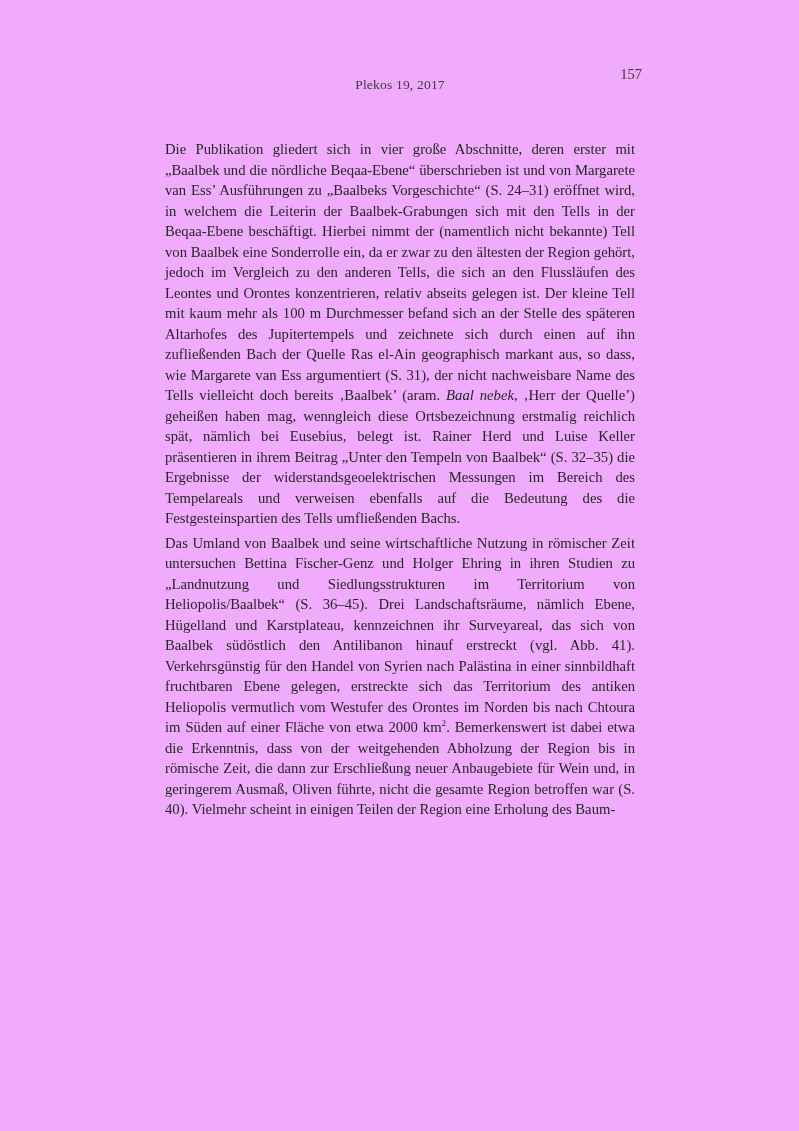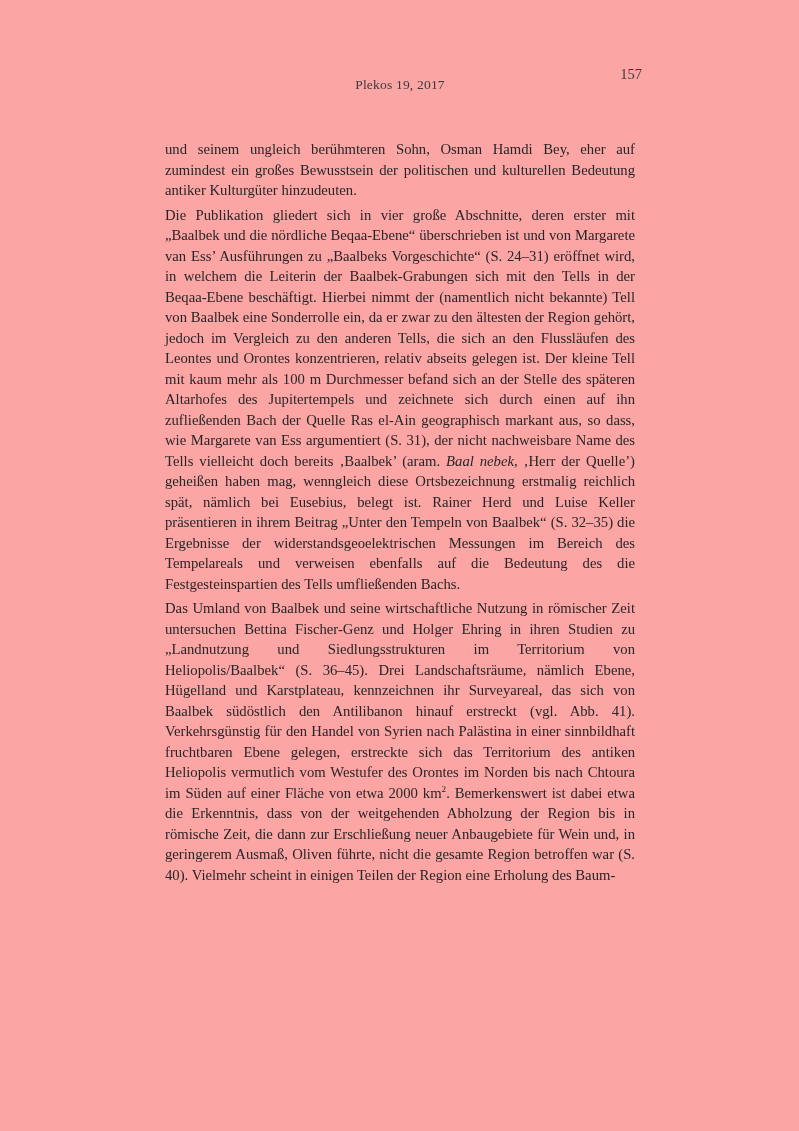--- a/index.html
+++ b/index.html
@@ -5,21 +5,21 @@
   html, body {
     margin: 0;
     padding: 0;
     background: #e8e8e8;
   }
   .page {
     position: relative;
     width: 799px;
     height: 1131px;
     margin: 0 auto;
-    background: #fca5a5;
+    background: #f0abfc;
     font-family: "Liberation Serif", "DejaVu Serif", serif;
     overflow: hidden;
   }
   .running-header {
     position: absolute;
     left: 165px;
     top: 77px;
     width: 470px;
     text-align: center;
     font-size: 13.5px;
@@ -58,17 +58,16 @@
   }
 </style>
 </head>
 <body>
 
 <div class="page">
   <div class="running-header">Plekos 19, 2017</div>
   <div class="page-number">157</div>
   <main class="text-body">
 
-  <p class="para"><span>und seinem ungleich berühmteren Sohn, Osman Hamdi Bey, eher auf zumindest ein großes Bewusstsein der politischen und kulturellen Bedeutung antiker Kulturgüter hinzudeuten.</span></p>
       <p class="para"><span>Die Publikation gliedert sich in vier große Abschnitte, deren erster mit „Baalbek und die nördliche Beqaa-Ebene“ überschrieben ist und von Margarete van Ess’ Ausführungen zu „Baalbeks Vorgeschichte“ (S. 24–31) eröffnet wird, in welchem die Leiterin der Baalbek-Grabungen sich mit den Tells in der Beqaa-Ebene beschäftigt. Hierbei nimmt der (namentlich nicht bekannte) Tell von Baalbek eine Sonderrolle ein, da er zwar zu den ältesten der Region gehört, jedoch im Vergleich zu den anderen Tells, die sich an den Flussläufen des Leontes und Orontes konzentrieren, relativ abseits gelegen ist. Der kleine Tell mit kaum mehr als 100 m Durchmesser befand sich an der Stelle des späteren Altarhofes des Jupitertempels und zeichnete sich durch einen auf ihn zufließenden Bach der Quelle Ras el-Ain geographisch markant aus, so dass, wie Margarete van Ess argumentiert (S. 31), der nicht nachweisbare Name des Tells vielleicht doch bereits ‚Baalbek’ (aram. </span><span class="italic">Baal nebek</span><span>, ‚Herr der Quelle’) geheißen haben mag, wenngleich diese Ortsbezeichnung erstmalig reichlich spät, nämlich bei Eusebius, belegt ist. Rainer Herd und Luise Keller präsentieren in ihrem Beitrag „Unter den Tempeln von Baalbek“ (S. 32–35) die Ergebnisse der widerstandsgeoelektrischen Messungen im Bereich des Tempelareals und verweisen ebenfalls auf die Bedeutung des die Festgesteinspartien des Tells umfließenden Bachs.</span></p>
       <p class="para"><span>Das Umland von Baalbek und seine wirtschaftliche Nutzung in römischer Zeit untersuchen Bettina Fischer-Genz und Holger Ehring in ihren Studien zu „Landnutzung und Siedlungsstrukturen im Territorium von Heliopolis/Baalbek“ (S. 36–45). Drei Landschaftsräume, nämlich Ebene, Hügelland und Karstplateau, kennzeichnen ihr Surveyareal, das sich von Baalbek südöstlich den Antilibanon hinauf erstreckt (vgl. Abb. 41). Verkehrsgünstig für den Handel von Syrien nach Palästina in einer sinnbildhaft fruchtbaren Ebene gelegen, erstreckte sich das Territorium des antiken Heliopolis vermutlich vom Westufer des Orontes im Norden bis nach Chtoura im Süden auf einer Fläche von etwa 2000 km</span><span class="sup">2</span><span>. Bemerkenswert ist dabei etwa die Erkenntnis, dass von der weitgehenden Abholzung der Region bis in römische Zeit, die dann zur Erschließung neuer Anbaugebiete für Wein und, in geringerem Ausmaß, Oliven führte, nicht die gesamte Region betroffen war (S. 40). Vielmehr scheint in einigen Teilen der Region eine Erholung des Baum-</span></p>
     </main>
 </div>
 
 </body></html>

